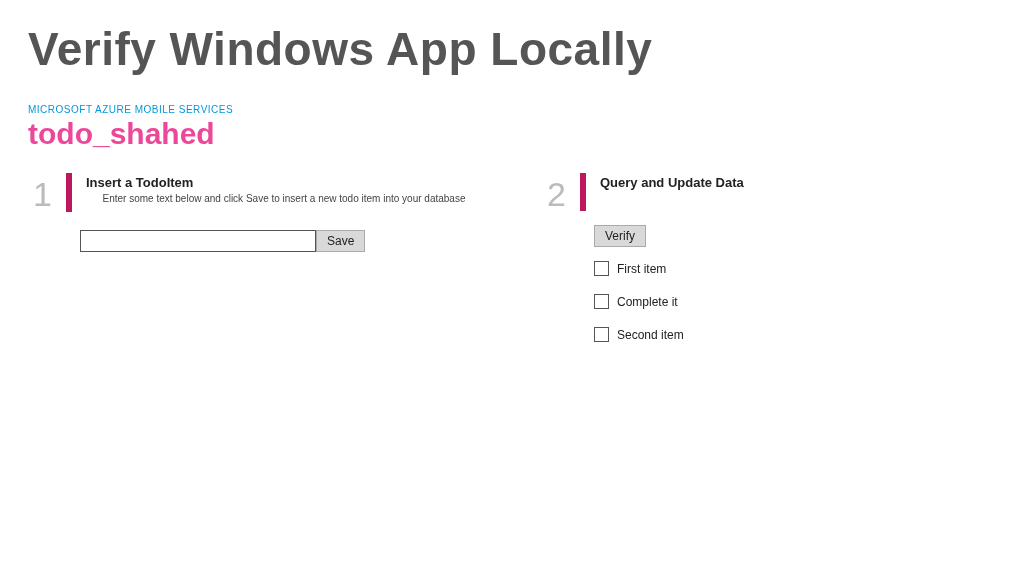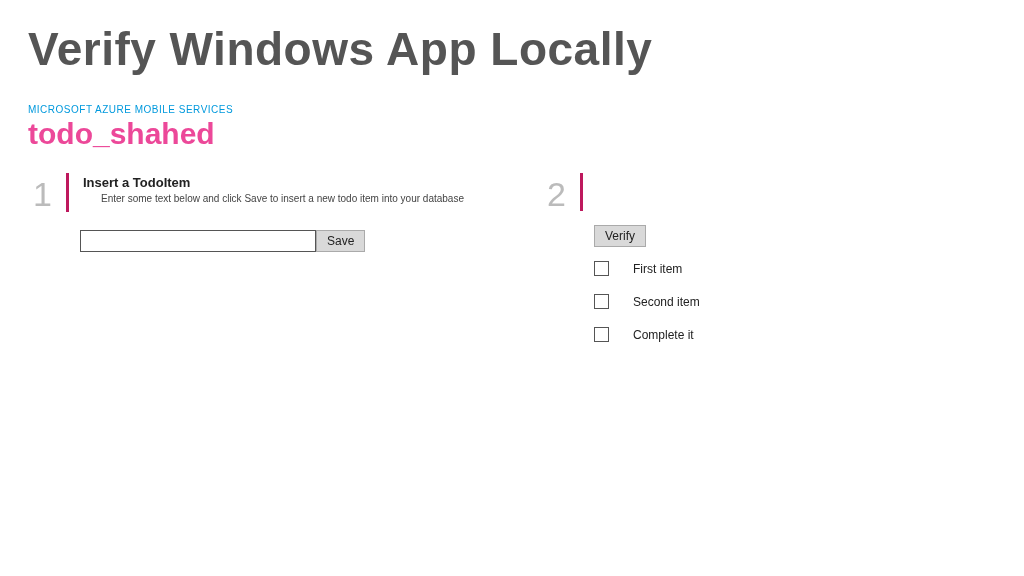--- a/index.html
+++ b/index.html
@@ -47,21 +47,21 @@
     .col .col-number {
       font-size: 34px;
       font-weight: 200;
       color: #bbb;
       line-height: 1;
       width: 24px;
       text-align: right;
       padding-top: 4px;
     }
     .col .col-content {
-      border-left: 3px solid #be185d;
+      border-left: 6px solid #be185d;
       padding-left: 14px;
       padding-top: 2px;
       padding-bottom: 6px;
       flex: 1;
     }
     .col-heading {
       font-size: 13px;
       font-weight: 700;
       color: #222;
     }
@@ -103,21 +103,21 @@
     }
     .item-list {
       margin-top: 14px;
       display: flex;
       flex-direction: column;
       gap: 18px;
     }
     .item-row {
       display: flex;
       align-items: flex-end;
-      gap: 24px;
+      gap: 8px;
     }
     .cbox {
       width: 15px;
       height: 15px;
       border: 1px solid #555;
       background: #fff;
       cursor: pointer;
     }
     .item-label {
       font-size: 12px;
@@ -148,33 +148,34 @@
         <input class="text-input" type="text" value="" style="">
         <button class="btn">Save</button>
       </div>
     </div>
   </div>
 
   <div style="flex:1;max-width:460px;">
     <div class="col">
       <div class="col-number">2</div>
       <div class="col-content">
+        <div class="col-heading">Query and Update Data</div>
       </div>
     </div>
     <div class="col2-body">
       <button class="btn">Verify</button>
       <div class="item-list">
         <div class="item-row">
           <div class="cbox"></div>
           <span class="item-label">First item</span>
         </div>
         <div class="item-row">
           <div class="cbox"></div>
-          <span class="item-label">Second item</span>
+          <span class="item-label">Complete it</span>
         </div>
         <div class="item-row">
           <div class="cbox"></div>
-          <span class="item-label">Complete it</span>
+          <span class="item-label">Second item</span>
         </div>
       </div>
     </div>
   </div>
 </div>
 
 </body></html>

